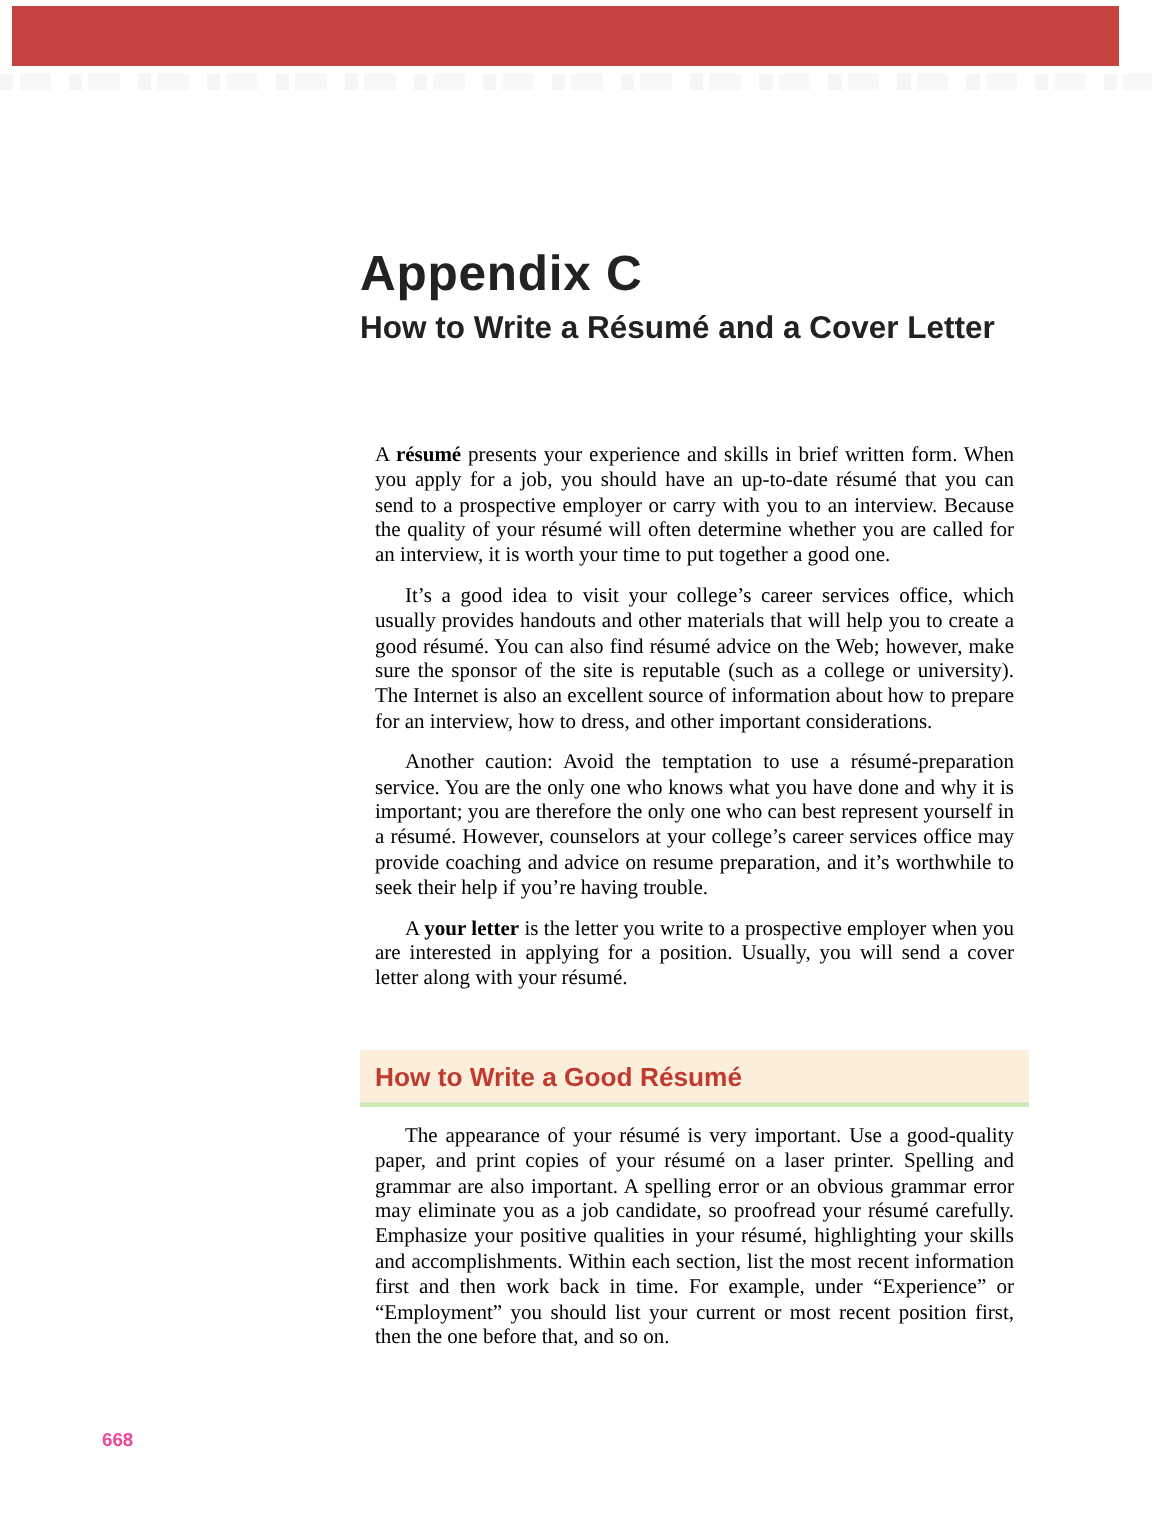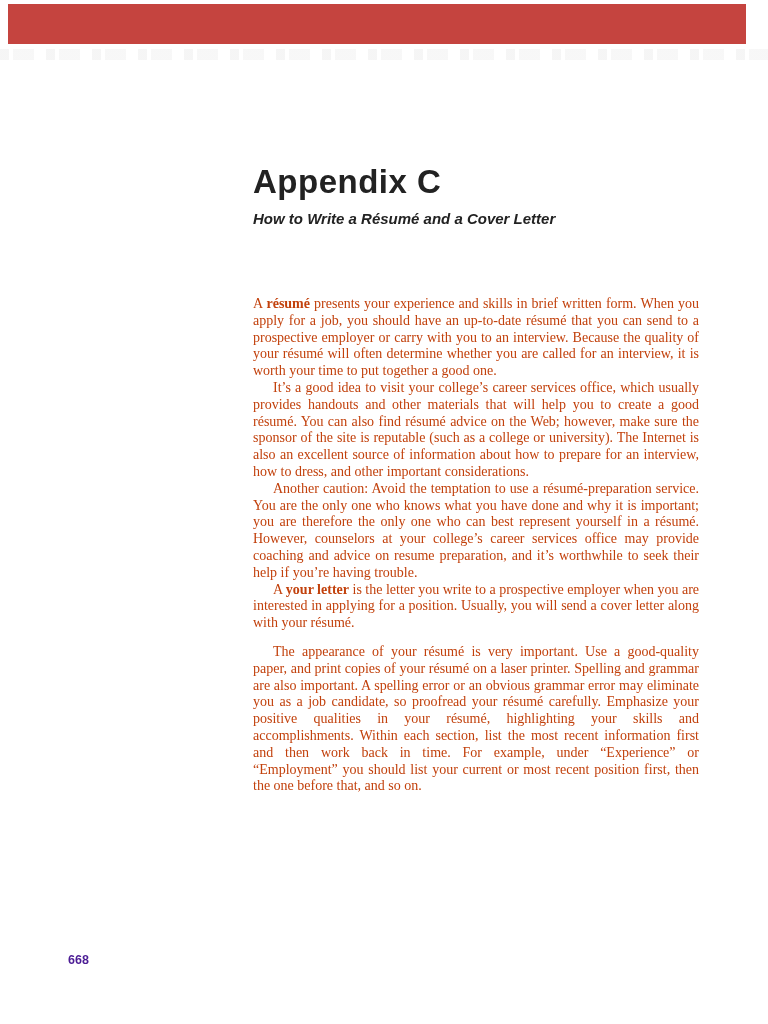--- a/index.html
+++ b/index.html
@@ -27,80 +27,83 @@
     position: absolute; left: 0; top: 49px;
     width: 768px; height: 11px;
     background: repeating-linear-gradient(90deg,
       rgba(160,160,160,0.20) 0 9px,
       rgba(160,160,160,0.00) 9px 13px,
       rgba(160,160,160,0.16) 13px 34px,
       rgba(160,160,160,0.00) 34px 46px);
     opacity: 0.5;
   }
   .content {
-    position: absolute; left: 253px; top: 162px;
+    position: absolute; left: 240px; top: 162px;
     width: 446px;
   }
   h1.page-title {
     font-family: "Liberation Sans", sans-serif;
     font-size: 33px; font-weight: bold;
     line-height: 40px; margin: 0;
     color: var(--ink); letter-spacing: 0.5px;
   }
   h2.page-subtitle {
     font-family: "Liberation Sans", sans-serif;
-    font-size: 15px; font-weight: bold; font-style: italic;
+    font-size: 21px; font-weight: bold; 
     line-height: 22px; margin: 6px 0 0 0;
     color: var(--ink);
   }
   .intro { margin-top: 66px; }
   p {
-    margin: 0;
+    margin: 10px;
     font-size: 14px; line-height: 16.8px;
     text-align: justify;
-    color: #c2410c;
+    color: #000000;
     text-indent: 20px;
   }
   p.noindent { text-indent: 0; }
   strong { font-weight: bold; }
   .section-heading {
     margin-top: 38px;
     background: var(--heading-bg);
     border-bottom: 3px solid var(--heading-underline);
     padding: 7px 10px 6px 10px;
     font-family: "Liberation Sans", sans-serif;
     font-size: 17.5px; font-weight: bold; line-height: 22px;
     color: var(--heading-red);
   }
   .body-section { margin-top: 12px; }
   .page-number {
     position: absolute; left: 68px; top: 953px;
     font-family: "Liberation Sans", sans-serif;
     font-size: 12.5px; font-weight: bold;
-    color: #4c1d95;
+    color: #ec4899;
   }
 </style>
 </head>
 <body>
 
 <div class="page">
   <div class="banner"></div>
   <div class="watermark"></div>
 
   <main class="content">
     <h1 class="page-title">Appendix C</h1>
     <h2 class="page-subtitle">How to Write a Résumé and a Cover Letter</h2>
 
     <section class="intro">
       <p class="noindent"><span>A</span> <strong>résumé</strong> <span>presents your experience and skills in brief written form. When you apply for a job, you should have an up-to-date résumé that you can send to a prospective employer or carry with you to an interview. Because the quality of your résumé will often determine whether you are called for an interview, it is worth your time to put together a good one.</span></p>
       <p>It’s a good idea to visit your college’s career services office, which usually provides handouts and other materials that will help you to create a good résumé. You can also find résumé advice on the Web; however, make sure the sponsor of the site is reputable (such as a college or university). The Internet is also an excellent source of information about how to prepare for an interview, how to dress, and other important considerations.</p>
       <p>Another caution: Avoid the temptation to use a résumé-preparation service. You are the only one who knows what you have done and why it is important; you are therefore the only one who can best represent yourself in a résumé. However, counselors at your college’s career services office may provide coaching and advice on resume preparation, and it’s worthwhile to seek their help if you’re having trouble.</p>
       <p><span>A</span> <strong>your letter</strong> <span>is the letter you write to a prospective employer when you are interested in applying for a position. Usually, you will send a cover letter along with your résumé.</span></p>
     </section>
 
+    <div class="section-heading">
+      <span>How to Write a Good Résumé</span>
+    </div>
 
     <section class="body-section">
       <p>The appearance of your résumé is very important. Use a good-quality paper, and print copies of your résumé on a laser printer. Spelling and grammar are also important. A spelling error or an obvious grammar error may eliminate you as a job candidate, so proofread your résumé carefully. Emphasize your positive qualities in your résumé, highlighting your skills and accomplishments. Within each section, list the most recent information first and then work back in time. For example, under “Experience” or “Employment” you should list your current or most recent position first, then the one before that, and so on.</p>
     </section>
   </main>
 
   <div class="page-number">668</div>
 </div>
 
 </body></html>

